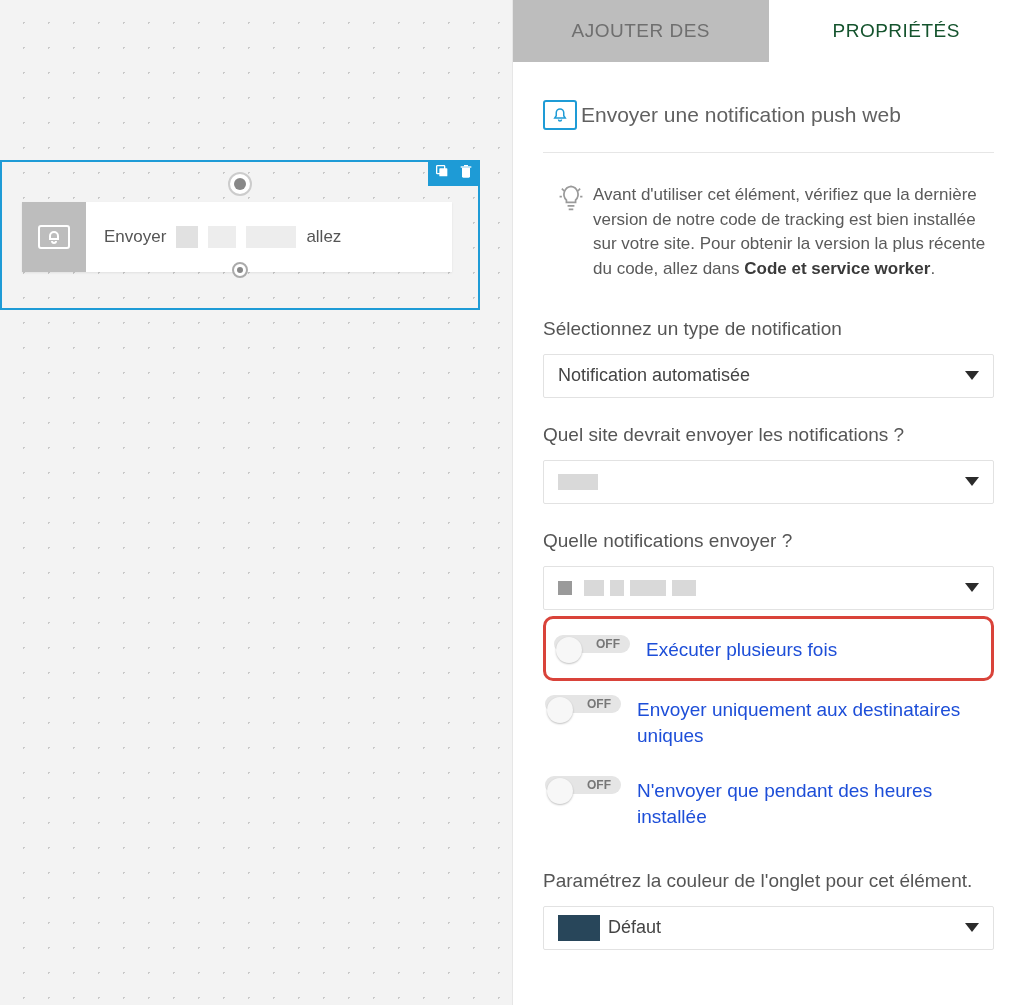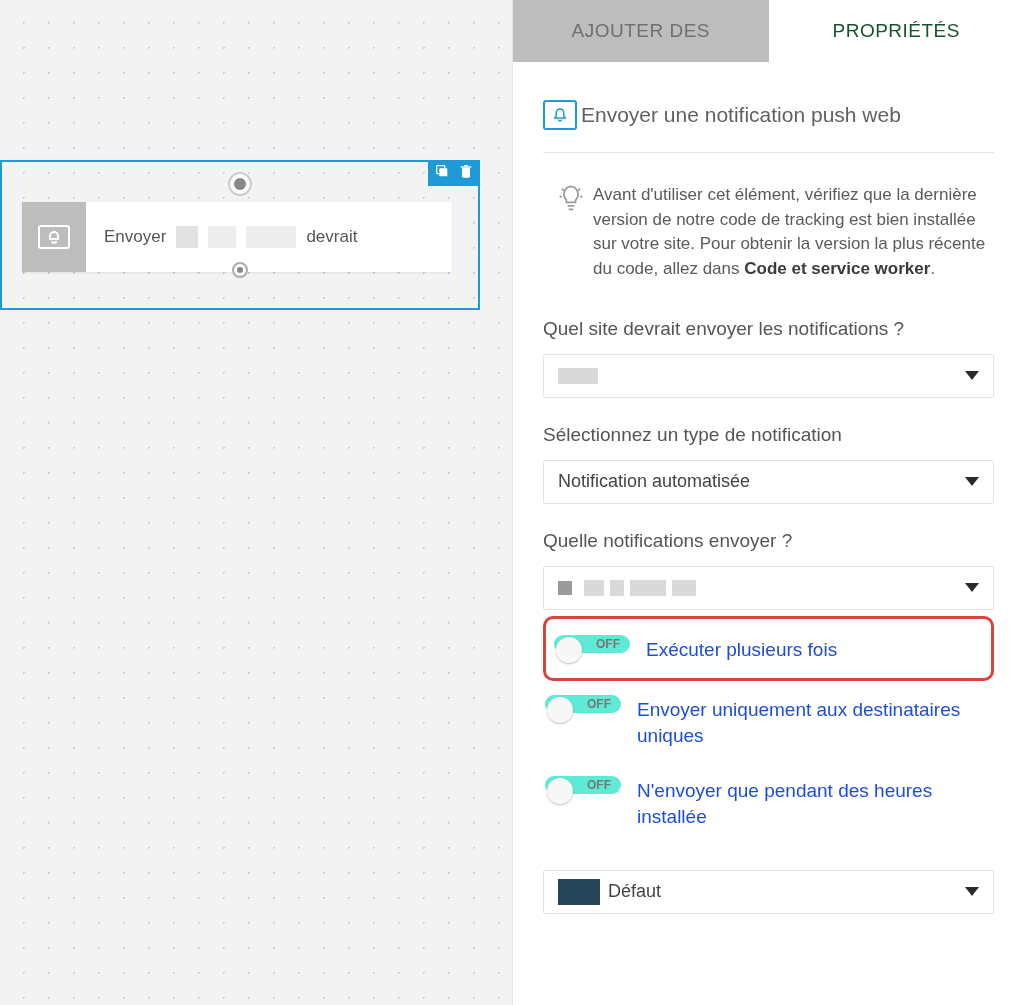--- a/index.html
+++ b/index.html
@@ -185,21 +185,21 @@
     padding: 14px 2px;
   }
   .toggle-row.highlighted {
     border: 3px solid #d9433a;
     border-radius: 10px;
     padding: 16px 8px;
     margin-top: 6px;
   }
   .toggle {
     width: 76px; height: 18px;
-    background: #5eead4;
+    background: #e5e5e5;
     border-radius: 15px;
     position: relative;
     flex-shrink:0;
   }
   .toggle .knob {
     position:absolute; left:2px; top:2px;
     width:26px;height:26px;border-radius:50%;background:#f7f7f7;
     box-shadow: 0 1px 2px rgba(0,0,0,0.25);
   }
   .toggle .state {
@@ -249,21 +249,21 @@
         <svg width="34" height="30" viewBox="0 0 34 30" stroke-width="2">
           <rect x="2" y="4" width="30" height="22" rx="2"></rect>
           <path d="M17 10 a4 4 0 0 1 4 4 v3 h-8 v-3 a4 4 0 0 1 4-4z M15 19 a2 2 0 0 0 4 0"></path>
         </svg>
       </div>
       <div class="node-card-body">
         <span>Envoyer</span>
         <span class="blur-box blur1"></span>
         <span class="blur-box blur2"></span>
         <span class="blur-box blur3"></span>
-        <span>devrait</span>
+        <span>allez</span>
       </div>
     </div>
 
     <div class="conn-dot bottom"></div>
   </div>
 </div>
 
 <div class="panel">
   <div class="tabs">
     <div class="tab inactive">AJOUTER DES</div>
@@ -289,31 +289,31 @@
           <path d="M12 3a7 7 0 0 1 4 12v2H8v-2A7 7 0 0 1 12 3z"></path>
           <path d="M4 5l2 2 M20 5l-2 2 M2 12h2 M20 12h2"></path>
         </svg>
       </div>
       <div class="hint-text">
         <span>Avant d'utiliser cet élément, vérifiez que la dernière version de notre code de tracking est bien installée sur votre site. Pour obtenir la version la plus récente du code, allez dans </span><b>Code et service worker</b><span>.</span>
       </div>
     </div>
 
     <div class="field">
+      <div class="field-label">Sélectionnez un type de notification</div>
+      <div class="select">
+        <span>Notification automatisée</span>
+        <span class="caret"></span>
+      </div>
+    </div>
+
+    <div class="field">
       <div class="field-label">Quel site devrait envoyer les notifications ?</div>
       <div class="select">
         <span class="redacted"></span>
-        <span class="caret"></span>
-      </div>
-    </div>
-
-    <div class="field">
-      <div class="field-label">Sélectionnez un type de notification</div>
-      <div class="select">
-        <span>Notification automatisée</span>
         <span class="caret"></span>
       </div>
     </div>
 
     <div class="field">
       <div class="field-label">Quelle notifications envoyer ?</div>
       <div class="select">
         <span class="redgroup">
           <span class="redacted small" style="background:#9a9a9a"></span>
           <span class="redacted" style="width:20px"></span>
@@ -343,20 +343,21 @@
 
     <div class="toggle-row">
       <div class="toggle">
         <div class="knob"></div>
         <div class="state">OFF</div>
       </div>
       <div class="toggle-label">N'envoyer que pendant des heures installée</div>
     </div>
 
     <div class="field">
+      <div class="field-label">Paramétrez la couleur de l'onglet pour cet élément.</div>
       <div class="select">
         <span class="swatch-box">
           <span class="swatch"></span>
           <span>Défaut</span>
         </span>
         <span class="caret"></span>
       </div>
     </div>
 
   </div>

